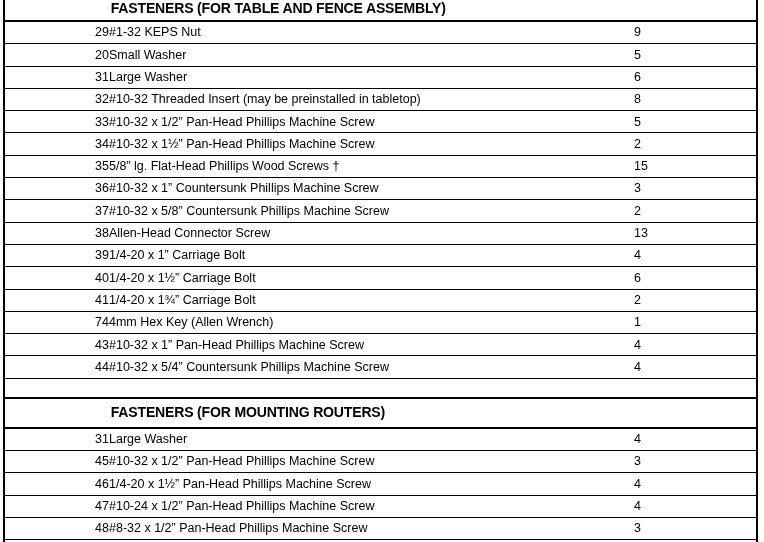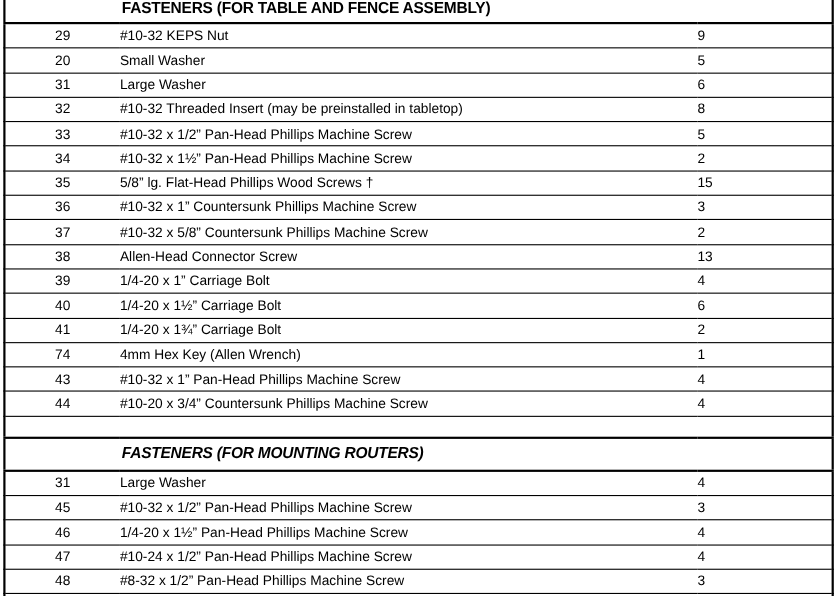--- a/index.html
+++ b/index.html
@@ -41,21 +41,20 @@
   
   tr.section-header-row td {
     height: 22px;
     padding: 0;
     border-bottom: 2.5px solid #000;
     vertical-align: middle;
   }
   tr.section-header-row.second td {
     height: 28px;
     border-top: 2.5px solid #000;
-    font-style: italic;
   }
   .section-title {
     font-size: 14.5px;
     font-weight: bold;
     letter-spacing: -0.2px;
     padding-left: 109px;
     line-height: 1.05;
     white-space: nowrap;
     transform: scaleX(0.97);
     transform-origin: left center;
@@ -65,21 +64,21 @@
   tr.part-row td {
     height: 21.3px;
     padding: 0;
     border-bottom: 1.2px solid #000;
     font-size: 12.5px;
     line-height: 1.0;
     vertical-align: middle;
     white-space: nowrap;
   }
   td.cell-num {
-    text-align: center;
+    text-align: right;
     padding-left: 23px;
     margin-left: 24px;
   }
   td.cell-desc {
     text-align: left;
     padding-left: 9px;
   }
   td.cell-qty {
     text-align: left;
     padding-left: 66px;
@@ -103,21 +102,21 @@
       <col class="col-qty">
     </colgroup>
     <tbody id="table-body">
         <tr class="section-header-row">
           <td colspan="3">
             <div class="section-title">FASTENERS (FOR TABLE AND FENCE ASSEMBLY)</div>
           </td>
         </tr>
         <tr class="part-row">
           <td class="cell-num">29</td>
-          <td class="cell-desc">#10-32 KEPS Nut</td>
+          <td class="cell-desc">#1-32 KEPS Nut</td>
           <td class="cell-qty">9</td>
         </tr>
         <tr class="part-row">
           <td class="cell-num">20</td>
           <td class="cell-desc">Small Washer</td>
           <td class="cell-qty">5</td>
         </tr>
         <tr class="part-row">
           <td class="cell-num">31</td>
           <td class="cell-desc">Large Washer</td>
@@ -178,21 +177,21 @@
           <td class="cell-desc">4mm Hex Key (Allen Wrench)</td>
           <td class="cell-qty">1</td>
         </tr>
         <tr class="part-row">
           <td class="cell-num">43</td>
           <td class="cell-desc">#10-32 x 1” Pan-Head Phillips Machine Screw</td>
           <td class="cell-qty">4</td>
         </tr>
         <tr class="part-row">
           <td class="cell-num">44</td>
-          <td class="cell-desc">#10-20 x 3/4” Countersunk Phillips Machine Screw</td>
+          <td class="cell-desc">#10-32 x 5/4” Countersunk Phillips Machine Screw</td>
           <td class="cell-qty">4</td>
         </tr>
         <tr class="spacer-row">
           <td colspan="3"></td>
         </tr>
         <tr class="section-header-row second">
           <td colspan="3">
             <div class="section-title">FASTENERS (FOR MOUNTING ROUTERS)</div>
           </td>
         </tr>

